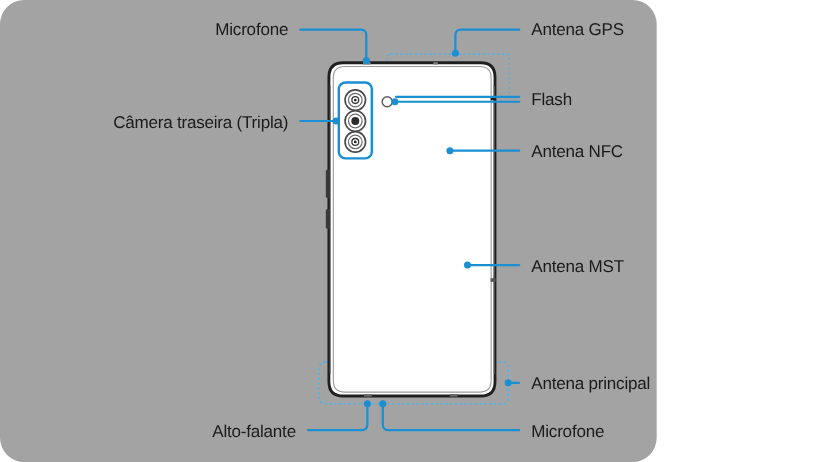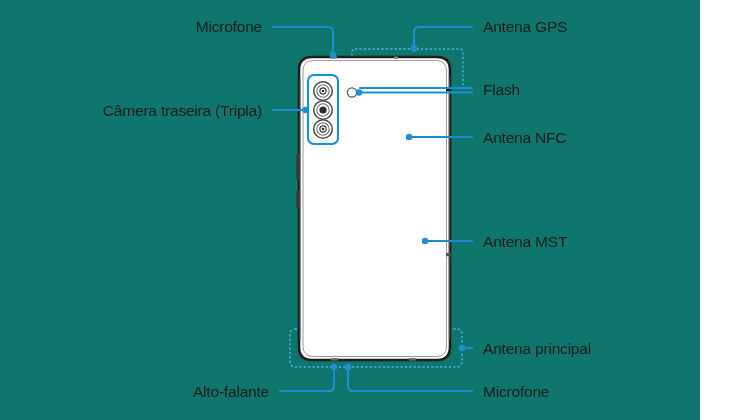--- a/index.html
+++ b/index.html
@@ -2,25 +2,26 @@
 <html><head>
 <meta charset="utf-8">
 <style>
   html, body {
     margin: 0;
     padding: 0;
     background: #ffffff;
   }
   #page {
     position: relative;
-    width: 700px;
+    width: 597px;
     height: 420px;
-    background: #0f766e;
+    background: #a3a3a3;
     overflow: hidden;
     font-family: "Liberation Sans", sans-serif;
+    border-radius: 22px;
   }
   #diagram-svg {
     position: absolute;
     inset: 0;
     width: 747px;
     height: 420px;
     display: block;
   }
   .label-text {
     font-family: "Liberation Sans", sans-serif;

